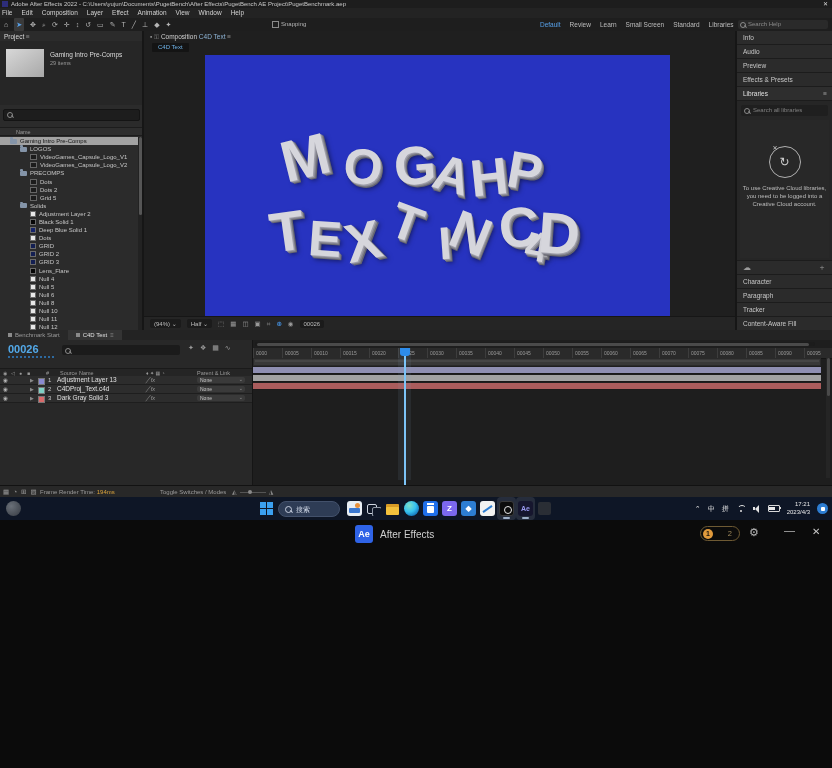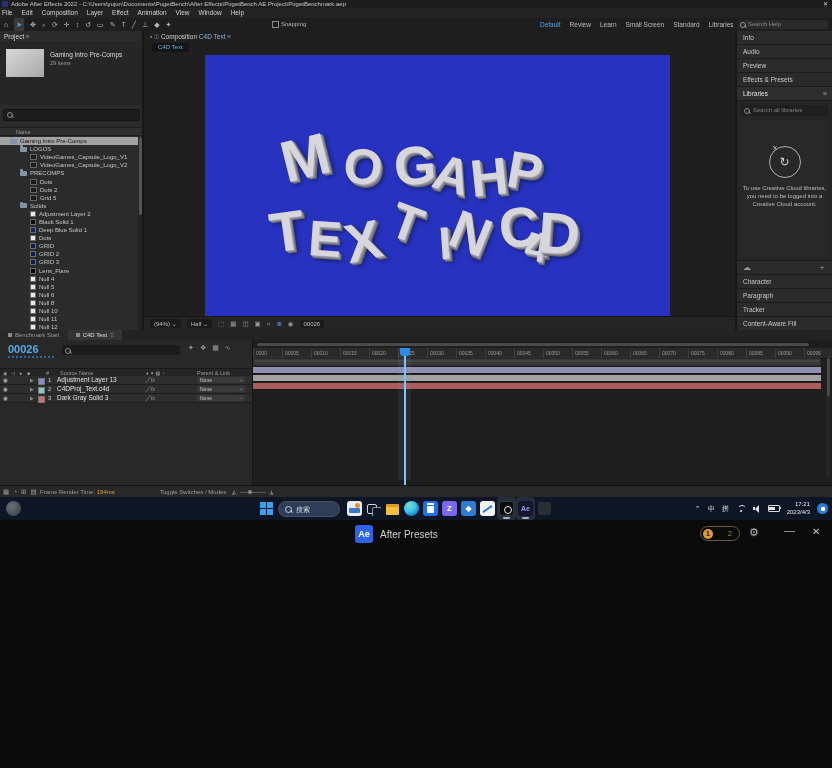--- a/index.html
+++ b/index.html
@@ -615,21 +615,21 @@
       <span class="vol"></span>
       <span class="batt"></span>
       <span id="tb-clock"><span>17:21</span><br><span>2023/4/3</span></span>
       <span id="tb-note"></span>
     </div>
   </div>
 
   <div id="console">
     <div id="cons-title">
       <div id="cons-logo">Ae</div>
-      <div id="cons-app">After Presets</div>
+      <div id="cons-app">After Effects</div>
       <div id="cons-pages">
         <span class="p1">1</span>
         <span class="p2">2</span>
       </div>
       <div id="cons-gear">⚙</div>
       <div id="cons-min">—</div>
       <div id="cons-close">✕</div>
     </div>
 
     <div id="cons-cells"></div>

